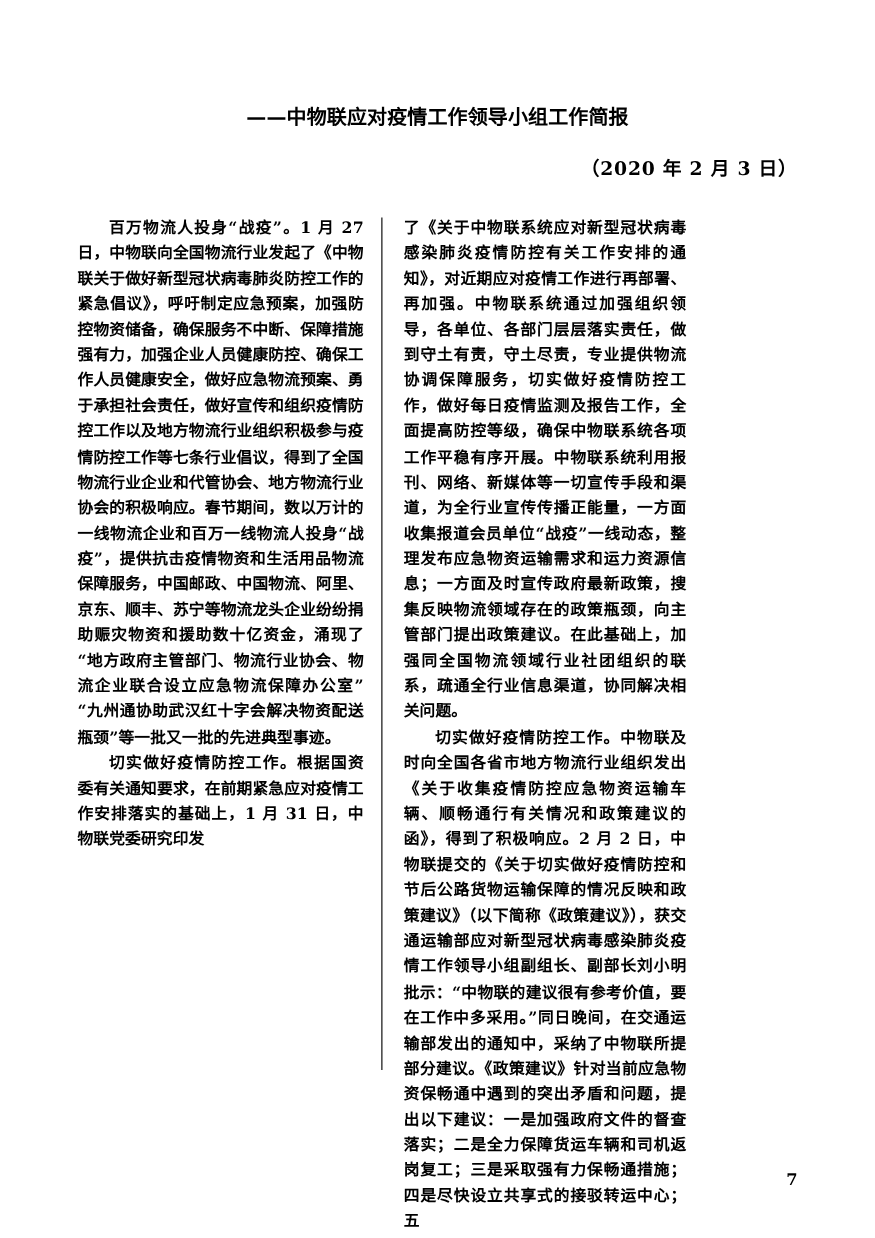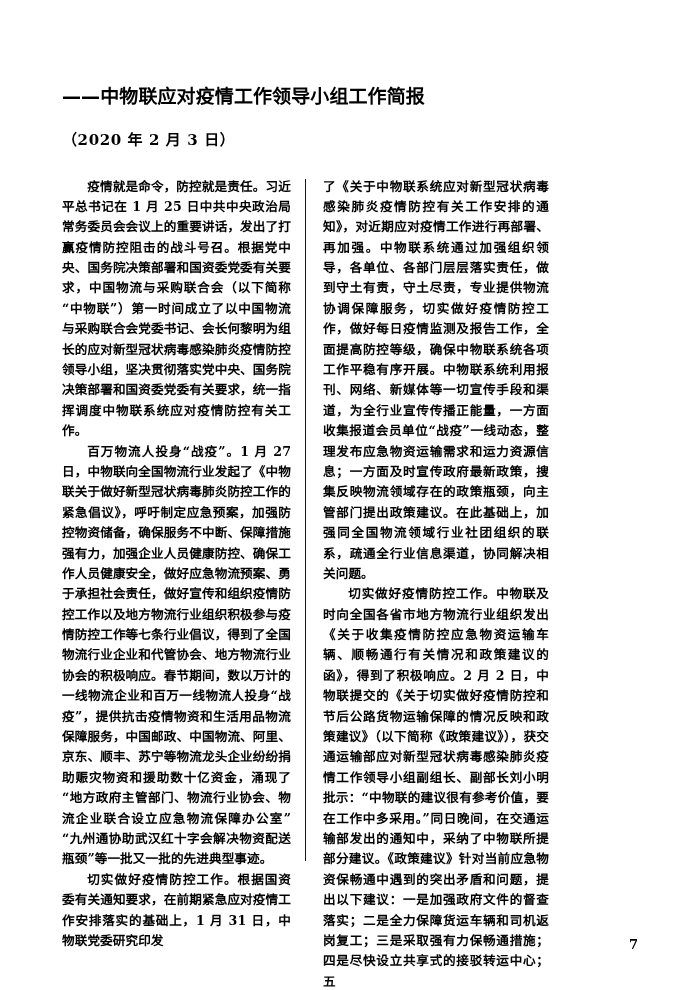--- a/index.html
+++ b/index.html
@@ -37,33 +37,33 @@
     line-height: 1.42;
     text-align: center;
     letter-spacing: 0.2px;
     margin: 0;
     white-space: nowrap;
   }
 
   .doc-subtitle {
     font-family: "DejaVu Sans", "Liberation Sans", sans-serif;
     font-weight: 700;
-    font-size: 19px;
+    font-size: 16px;
     line-height: 1.5;
-    text-align: left;
+    text-align: center;
     margin: 4px 0 0 0;
     letter-spacing: 0.1px;
     white-space: nowrap;
   }
 
   .doc-date {
     font-family: "DejaVu Serif", "Liberation Serif", serif;
     font-weight: 700;
     font-size: 15px;
-    text-align: left;
+    text-align: right;
     margin: 17px 0 0 0;
     letter-spacing: 0.6px;
   }
 
   
   .body-area {
     position: relative;
     margin: 28px 0 0 0;
     padding: 0 62px;
     box-sizing: border-box;
@@ -124,23 +124,20 @@
 
   <header class="masthead">
     <h2 class="doc-subtitle">——中物联应对疫情工作领导小组工作简报</h2>
     <div class="doc-date">（2020 年 2 月 3 日）</div>
   </header>
 
   <section class="body-area">
 
     <div class="col col-left">
 
-      <p class="para">
-        <span class="lead"></span><span>疫情就是命令，防控就是责任。习近平总书记在 1 月 25 日中共中央政治局常务委员会会议上的重要讲话，发出了打赢疫情防控阻击的战斗号召。根据党中央、国务院决策部署和国资委党委有关要求，中国物流与采购联合会（以下简称“中物联”）第一时间成立了以中国物流与采购联合会党委书记、会长何黎明为组长的应对新型冠状病毒感染肺炎疫情防控领导小组，坚决贯彻落实党中央、国务院决策部署和国资委党委有关要求，统一指挥调度中物联系统应对疫情防控有关工作。</span>
-      </p>
 
       <p class="para">
         <span class="lead">百万物流人投身“战疫”。</span><span>1 月 27 日，中物联向全国物流行业发起了《中物联关于做好新型冠状病毒肺炎防控工作的紧急倡议》，呼吁制定应急预案，加强防控物资储备，确保服务不中断、保障措施强有力，加强企业人员健康防控、确保工作人员健康安全，做好应急物流预案、勇于承担社会责任，做好宣传和组织疫情防控工作以及地方物流行业组织积极参与疫情防控工作等七条行业倡议，得到了全国物流行业企业和代管协会、地方物流行业协会的积极响应。春节期间，数以万计的一线物流企业和百万一线物流人投身“战疫”，提供抗击疫情物资和生活用品物流保障服务，中国邮政、中国物流、阿里、京东、顺丰、苏宁等物流龙头企业纷纷捐助赈灾物资和援助数十亿资金，涌现了“地方政府主管部门、物流行业协会、物流企业联合设立应急物流保障办公室”“九州通协助武汉红十字会解决物资配送瓶颈”等一批又一批的先进典型事迹。</span>
       </p>
 
       <p class="para">
         <span class="lead">切实做好疫情防控工作。</span><span>根据国资委有关通知要求，在前期紧急应对疫情工作安排落实的基础上，1 月 31 日，中物联党委研究印发</span>
       </p>
 
     </div>

